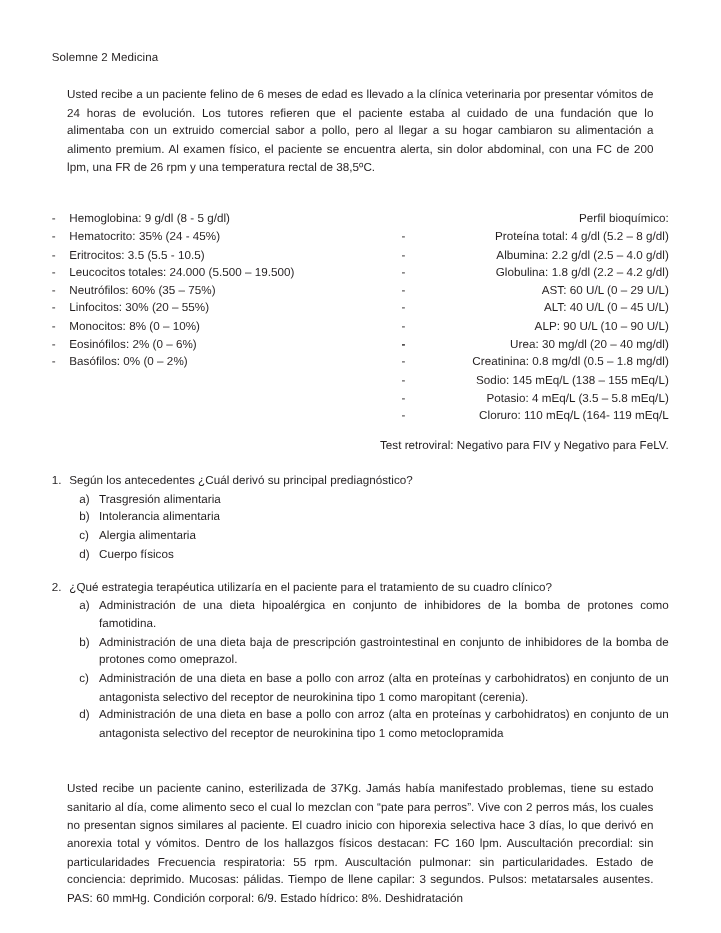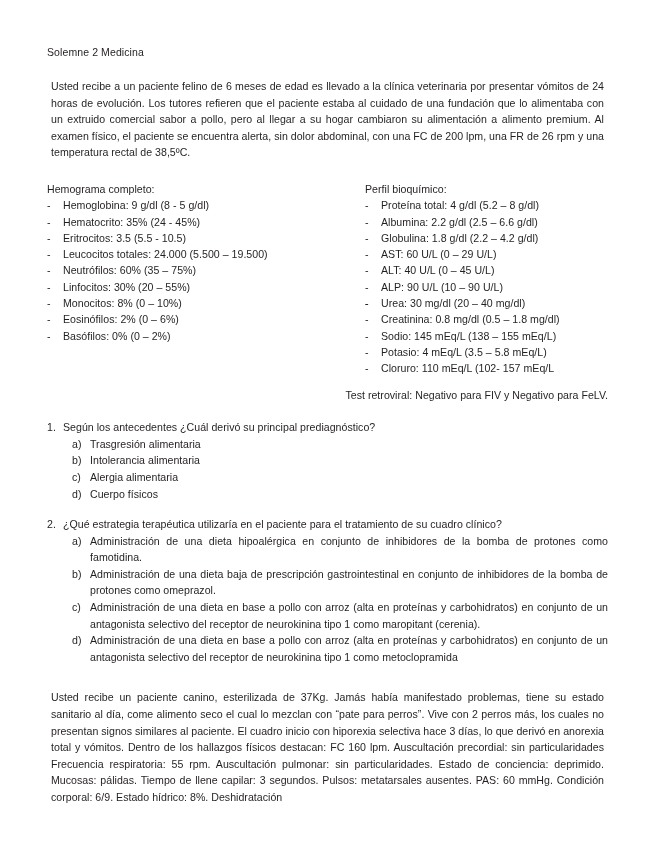--- a/index.html
+++ b/index.html
@@ -26,40 +26,40 @@
   .doc-title {
     font-size: 10.5px;
     line-height: 13px;
     letter-spacing: 0.1px;
     margin: 0 0 19px 0;
   }
   .para {
     font-size: 10.6px;
     line-height: 16.6px;
     text-align: justify;
-    margin: 4px;
+    margin: 14px;
     letter-spacing: 0.02px;
   }
   .spacer-14 { height: 14px; }
   .spacer-10 { height: 10px; }
   .spacer-16 { height: 16px; }
   .spacer-20 { height: 20px; }
 
   
   .labs {
     display: flex;
     flex-direction: row;
     align-items: flex-start;
     width: 100%;
   }
   .lab-col {
     box-sizing: border-box;
   }
   .lab-col.left  { width: 318px; }
-  .lab-col.right { width: 243px; }
+  .lab-col.right { width: 243px; text-align: right; }
   .lab-header {
     font-size: 10.6px;
     line-height: 16.3px;
     margin: 0 0 0 0;
     letter-spacing: 0.02px;
   }
   ul.lab-list {
     list-style: none;
     margin: 0;
     padding: 0;
@@ -129,49 +129,48 @@
 <div class="page">
 
   <div class="doc-title">Solemne 2 Medicina</div>
 
   <p class="para">Usted recibe a un paciente felino de 6 meses de edad es llevado a la clínica veterinaria por presentar vómitos de 24 horas de evolución. Los tutores refieren que el paciente estaba al cuidado de una fundación que lo alimentaba con un extruido comercial sabor a pollo, pero al llegar a su hogar cambiaron su alimentación a alimento premium. Al examen físico, el paciente se encuentra alerta, sin dolor abdominal, con una FC de 200 lpm, una FR de 26 rpm y una temperatura rectal de 38,5ºC.</p>
 
   <div class="spacer-16"></div>
 
   <div class="labs">
     <div class="lab-col left">
-      <div class="lab-header">Hemograma completo:</div>
       <ul class="lab-list">
         <li><span class="dash">-</span><span>Hemoglobina: 9 g/dl (8 - 5 g/dl)</span></li>
         <li><span class="dash">-</span><span>Hematocrito: 35% (24 - 45%)</span></li>
         <li><span class="dash">-</span><span>Eritrocitos: 3.5 (5.5 - 10.5)</span></li>
         <li><span class="dash">-</span><span>Leucocitos totales: 24.000 (5.500 – 19.500)</span></li>
         <li><span class="dash">-</span><span>Neutrófilos: 60% (35 – 75%)</span></li>
         <li><span class="dash">-</span><span>Linfocitos: 30% (20 – 55%)</span></li>
         <li><span class="dash">-</span><span>Monocitos: 8% (0 – 10%)</span></li>
         <li><span class="dash">-</span><span>Eosinófilos: 2% (0 – 6%)</span></li>
         <li><span class="dash">-</span><span>Basófilos: 0% (0 – 2%)</span></li>
       </ul>
     </div>
 
     <div class="lab-col right">
       <div class="lab-header">Perfil bioquímico:</div>
       <ul class="lab-list">
         <li><span class="dash">-</span><span>Proteína total: 4 g/dl (5.2 – 8 g/dl)</span></li>
-        <li><span class="dash">-</span><span>Albumina: 2.2 g/dl (2.5 – 6.6 g/dl)</span></li>
+        <li><span class="dash">-</span><span>Albumina: 2.2 g/dl (2.5 – 4.0 g/dl)</span></li>
         <li><span class="dash">-</span><span>Globulina: 1.8 g/dl (2.2 – 4.2 g/dl)</span></li>
         <li><span class="dash">-</span><span>AST: 60 U/L (0 – 29 U/L)</span></li>
         <li><span class="dash">-</span><span>ALT: 40 U/L (0 – 45 U/L)</span></li>
         <li><span class="dash">-</span><span>ALP: 90 U/L (10 – 90 U/L)</span></li>
         <li><span class="dash">-</span></li>
         <li><span class="dash">-</span><span>Urea: 30 mg/dl (20 – 40 mg/dl)</span></li>
         <li><span class="dash">-</span><span>Creatinina: 0.8 mg/dl (0.5 – 1.8 mg/dl)</span></li>
         <li><span class="dash">-</span><span>Sodio: 145 mEq/L (138 – 155 mEq/L)</span></li>
         <li><span class="dash">-</span><span>Potasio: 4 mEq/L (3.5 – 5.8 mEq/L)</span></li>
-        <li><span class="dash">-</span><span>Cloruro: 110 mEq/L (102- 157 mEq/L</span></li>
+        <li><span class="dash">-</span><span>Cloruro: 110 mEq/L (164- 119 mEq/L</span></li>
       </ul>
     </div>
   </div>
 
   <div class="spacer-10"></div>
 
   <p class="test-line">Test retroviral: Negativo para FIV y Negativo para FeLV.</p>
 
   <div class="spacer-16"></div>
 

